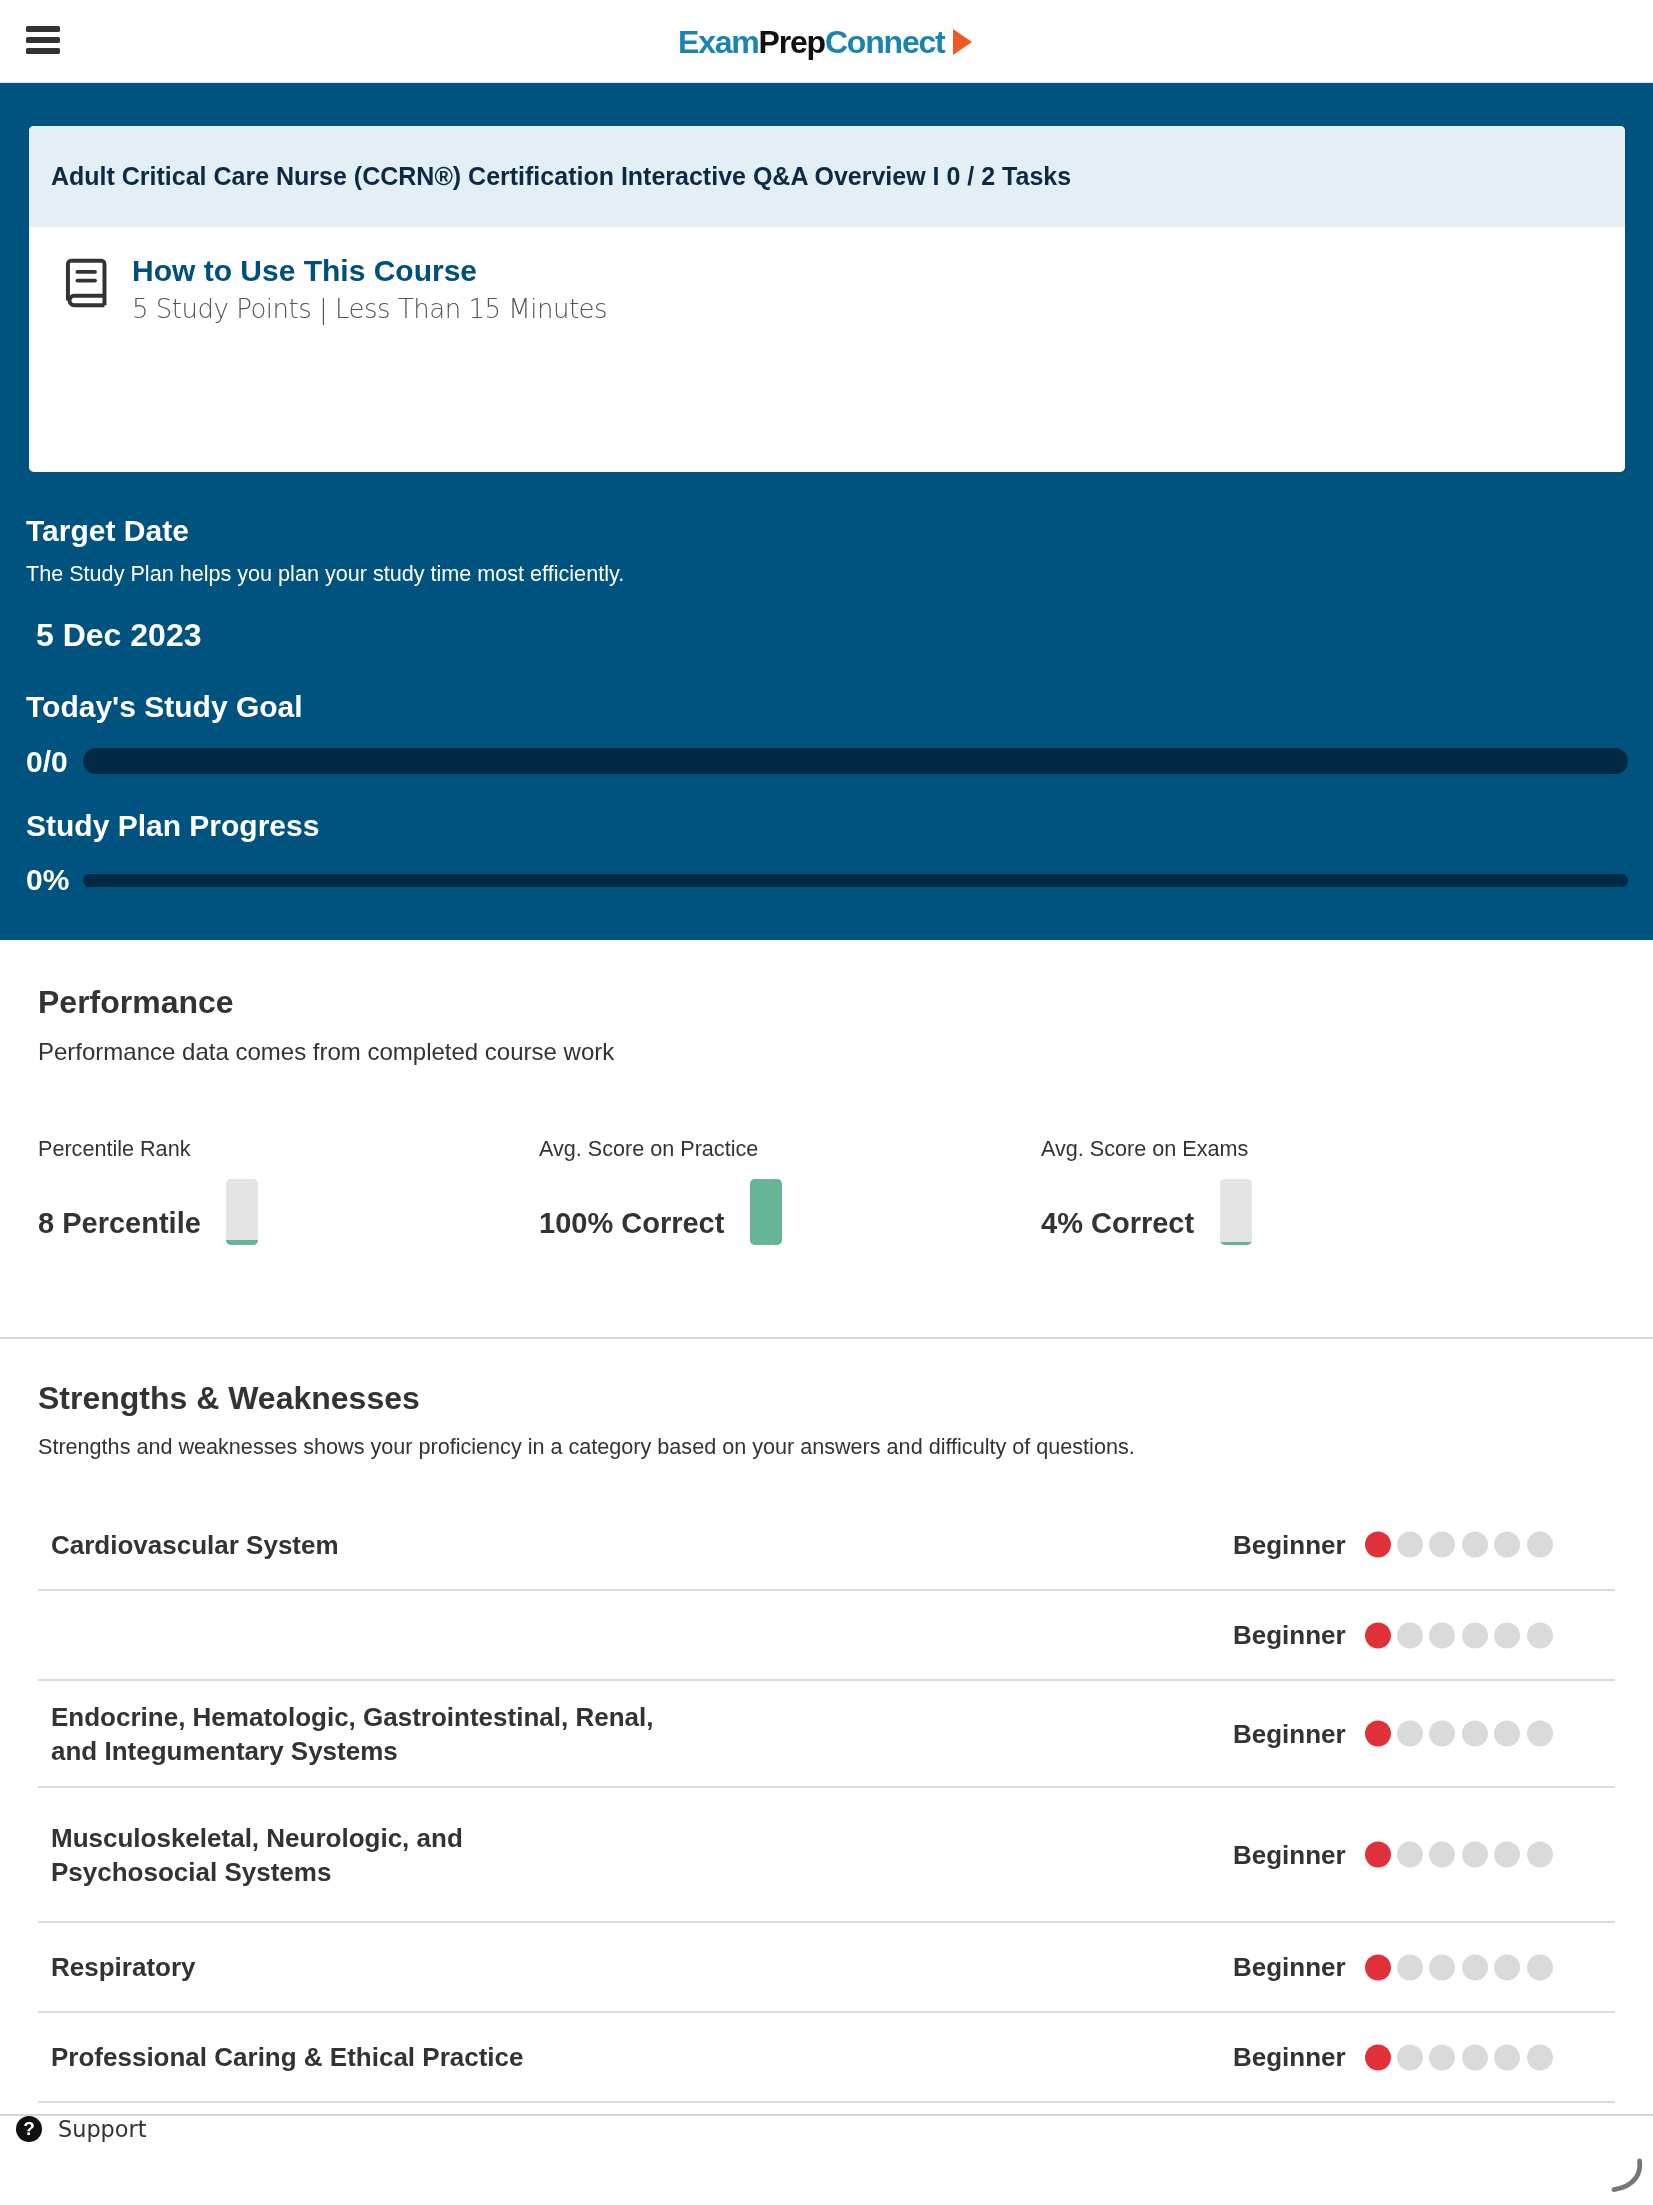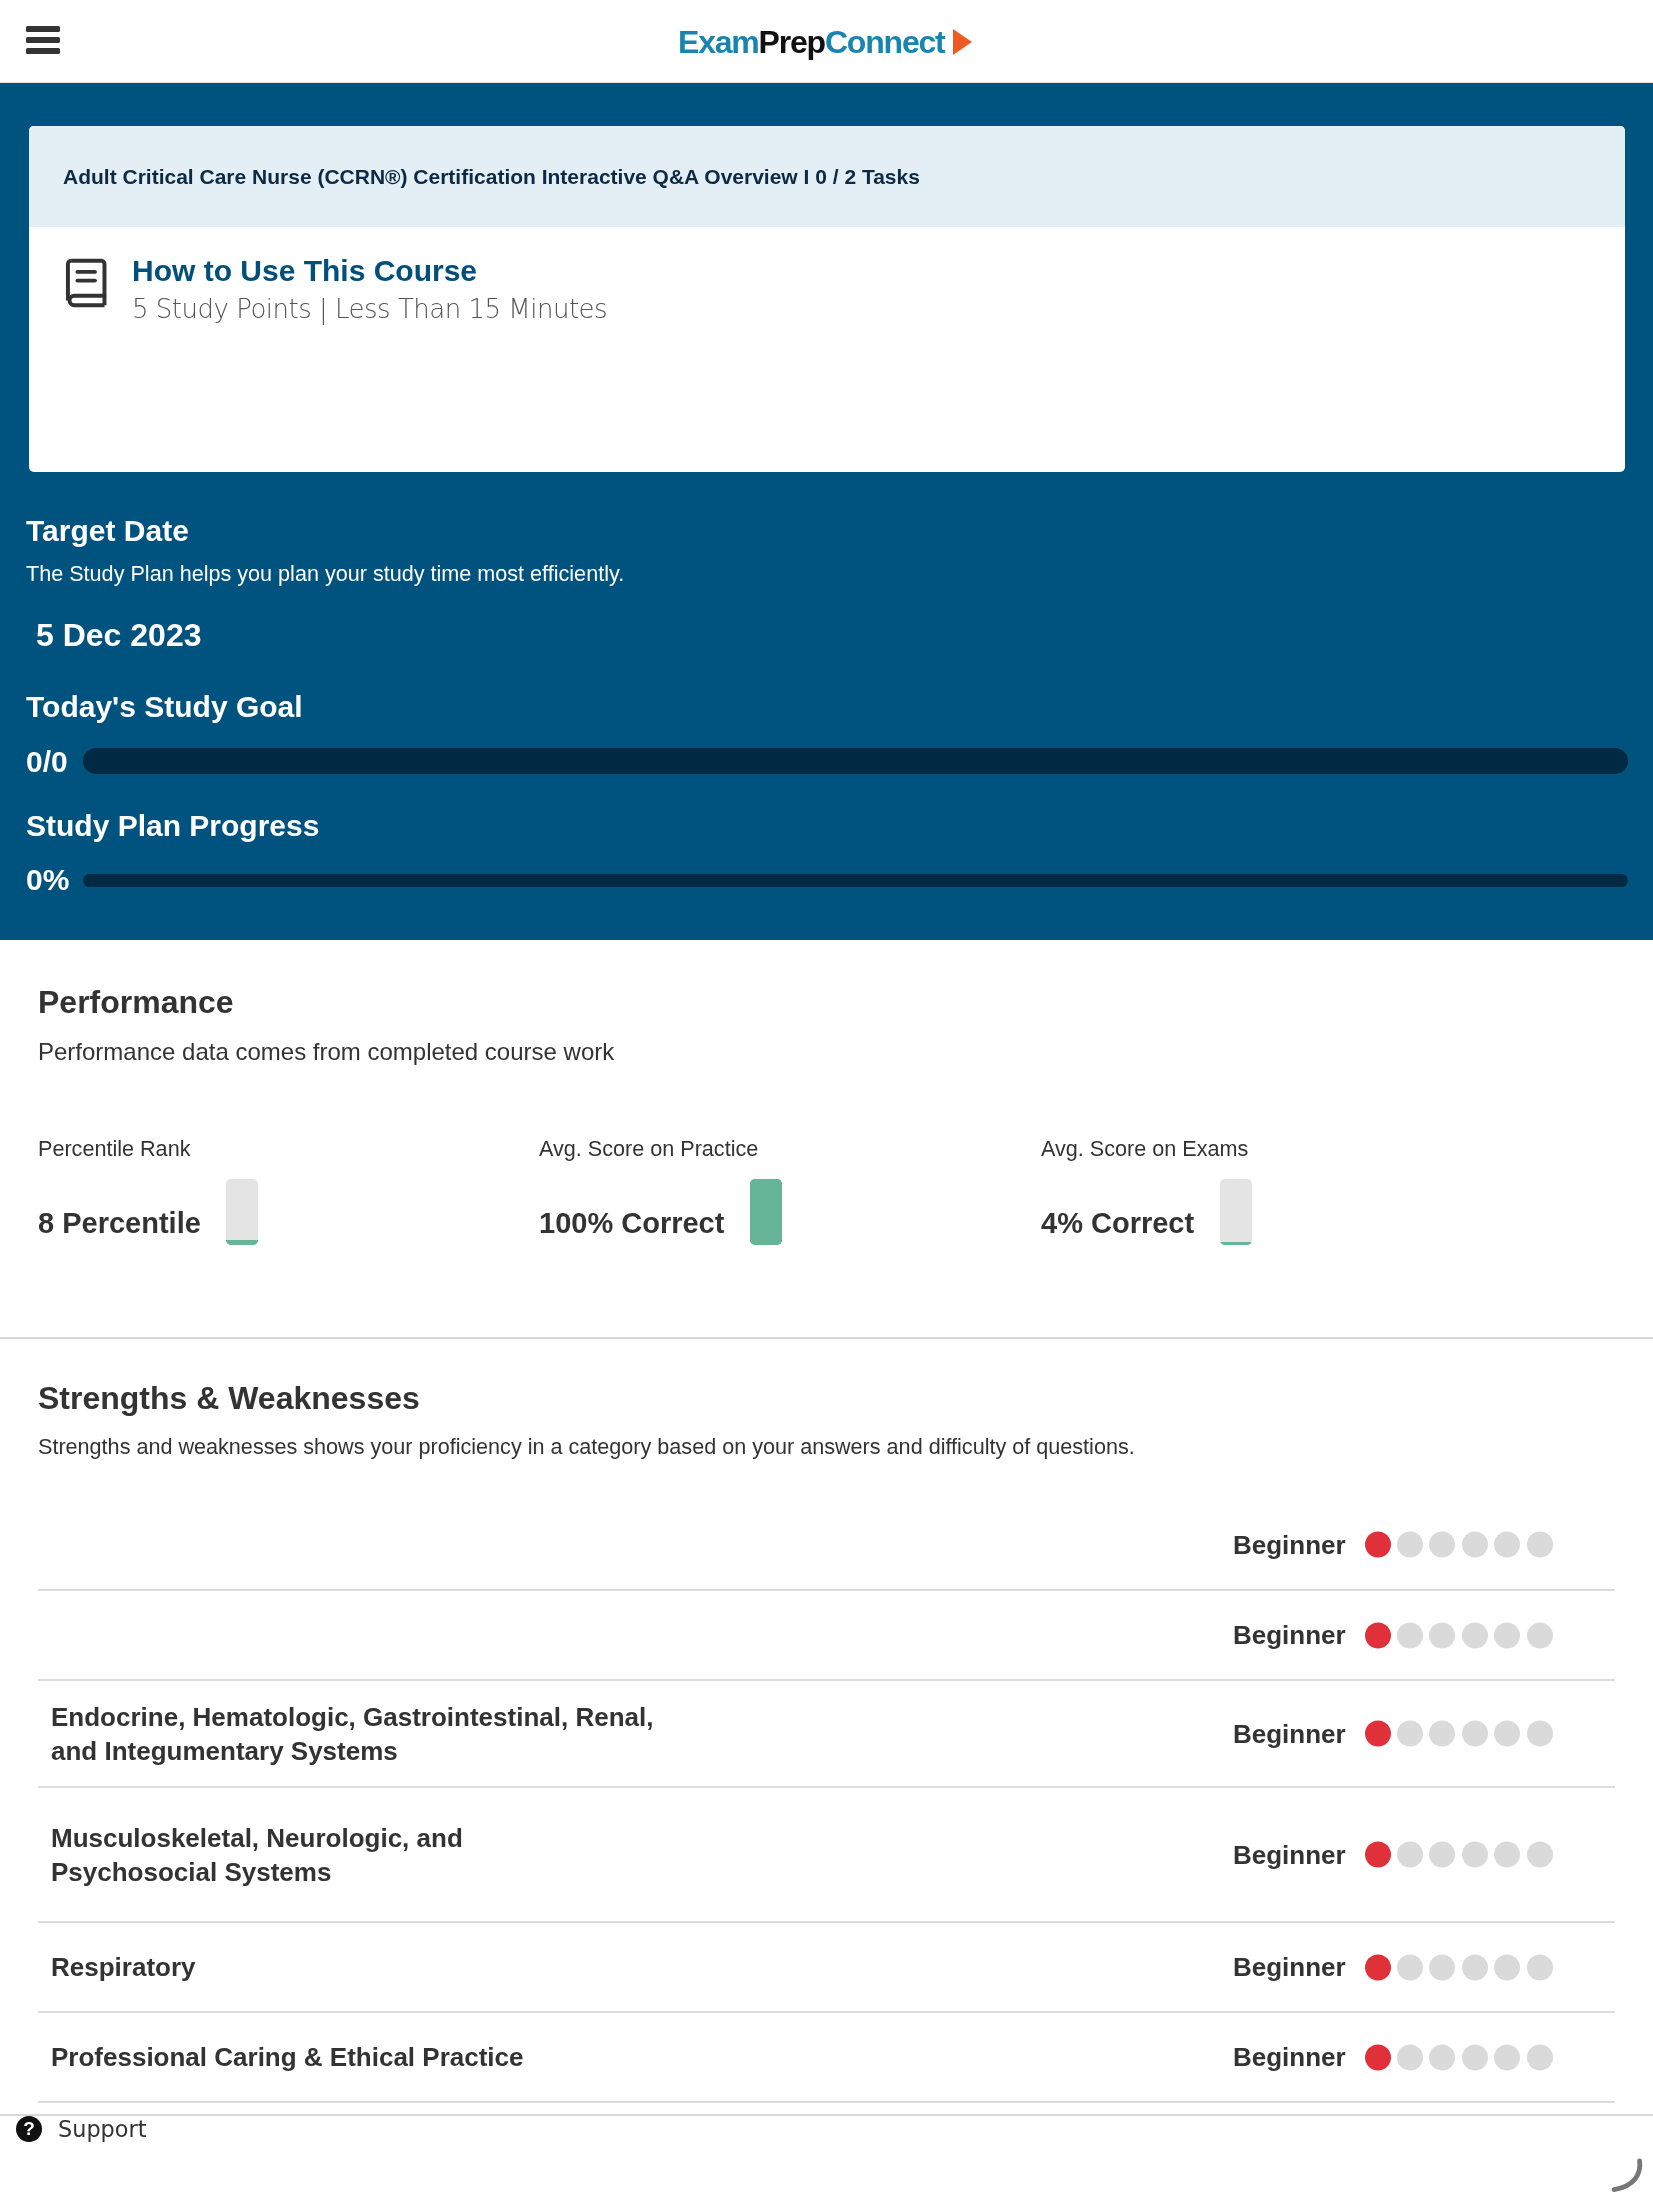--- a/index.html
+++ b/index.html
@@ -11,21 +11,21 @@
   .hamburger { position: absolute; left: 26px; top: 26px; width: 34px; height: 29px; cursor: pointer; }
   .hamburger span { display: block; height: 5.6px; border-radius: 1.6px; background: #333; margin-bottom: 5.6px; }
   .logo { position: absolute; left: 678px; top: 21px; height: 42px; display: flex; align-items: center; font-size: 32px; font-weight: bold; letter-spacing: -1.2px; }
   .logo .exam, .logo .connect { color: #1a84b0; }
   .logo .prep { color: #111; }
   .logo .arrow { width: 0; height: 0; border-top: 13.6px solid transparent; border-bottom: 13.6px solid transparent; border-left: 19px solid #ef5a24; margin-left: 8px; }
 
   
   .blue { position: absolute; left: 0; top: 83px; width: 1654px; height: 857px; background: #00537f; }
   .card { position: absolute; left: 29px; top: 43px; width: 1596px; height: 346px; background: #fff; border-radius: 4.8px; overflow: hidden; }
-  .card-head { height: 101px; background: #e3eef5; display: flex; align-items: center; padding-left: 34px; font-size: 21px; font-weight: bold; color: #0c2a44; }
+  .card-head { height: 101px; background: #e3eef5; display: flex; align-items: center; padding-left: 22px; font-size: 25px; font-weight: bold; color: #0c2a44; }
   .card-body { position: relative; height: 245px; }
   .book-icon { position: absolute; left: 34px; top: 29px; width: 48px; height: 54px; }
   .course-title { position: absolute; left: 103px; top: 27px; font-size: 30px; font-weight: bold; color: #004f7c; }
   .course-meta { position: absolute; left: 103px; top: 67px; font-size: 26px; color: #555; font-family: "DejaVu Sans", sans-serif; font-weight: 300; letter-spacing: -0.5px; }
   .start-btn { position: absolute; left: 26px; top: 144px; width: 1545px; height: 75px; background: #00537f; border-radius: 4px; display: flex; align-items: center; justify-content: center; color: #fff; font-size: 25px; cursor: pointer; border-bottom: 1.6px solid #083a63; }
   .start-btn svg { margin-right: 17.6px; }
 
   .blue-h { position: absolute; left: 26px; color: #fff; font-weight: bold; font-size: 30px; }
   .blue-p { position: absolute; left: 26px; color: #fff; font-size: 21.6px; }
   .progress-label { position: absolute; left: 26px; color: #fff; font-weight: bold; font-size: 30px; }
@@ -129,20 +129,21 @@
     </div>
 </div>
 
 <div class="hr" style="left:0; top:1337px; width:1654px;"></div>
 
 <div class="sw-title">Strengths &amp; Weaknesses</div>
 <div class="sw-sub">Strengths and weaknesses shows your proficiency in a category based on your answers and difficulty of questions.</div>
 
 <div class="sw-list">
   <div class="sw-row" style="height:91px;">
+    <div class="sw-name">Cardiovascular System</div>
     <div class="sw-right">
       <span class="sw-level">Beginner</span>
       <span class="dot on"></span>
         <span class="dot"></span>
         <span class="dot"></span>
         <span class="dot"></span>
         <span class="dot"></span>
         <span class="dot"></span>
     </div>
   </div>

